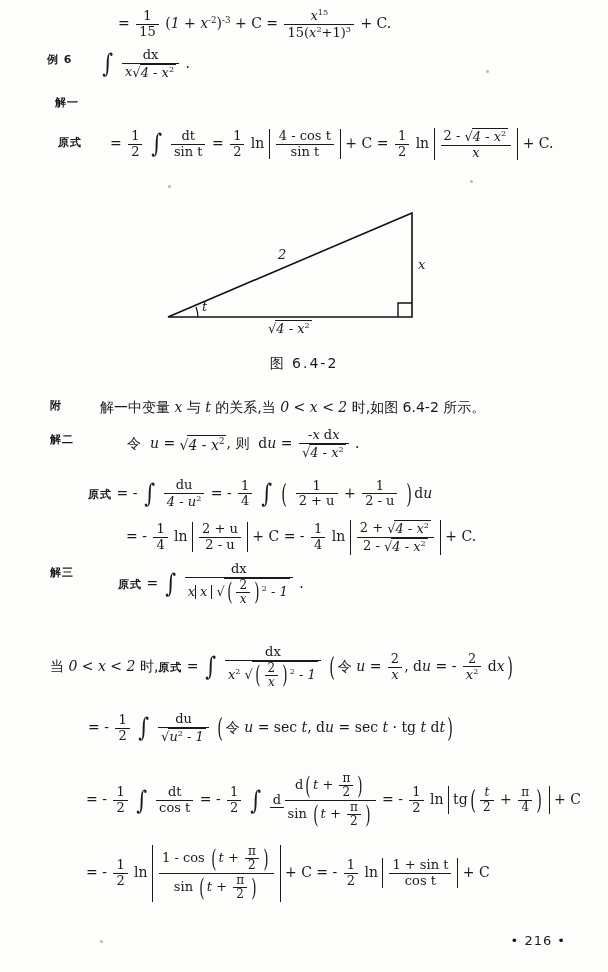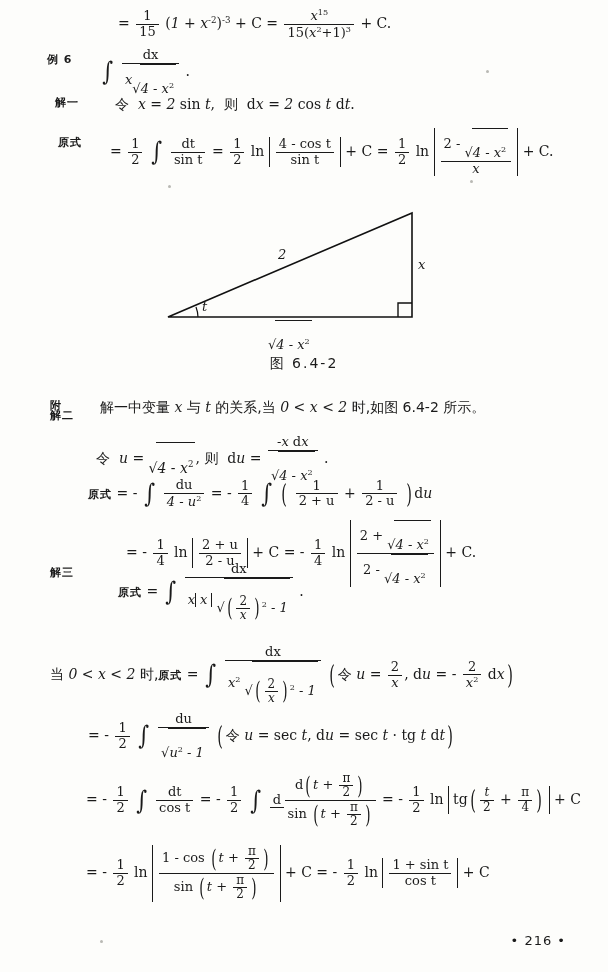--- a/index.html
+++ b/index.html
@@ -73,21 +73,21 @@
     display: inline-block;
     vertical-align: middle;
     white-space: nowrap;
   }
   .sqrt > .rad {
     font-style: normal;
     font-family: "DejaVu Serif", serif;
   }
   .sqrt > .rx {
     border-top: 1.2px solid #1a1a1a;
-    padding: 16px 2px 0 1px;
+    padding: 0 2px 0 1px;
     display: inline-block;
     margin-left: -1px;
   }
   sup.exp {
     font-size: 0.62em;
     vertical-align: super;
     font-style: normal;
   }
   .abs {
     display: inline-block;
@@ -164,24 +164,20 @@
     <span class="cn">例 6</span>
   </div>
   <div class="line math fs14" style="left:100px; top:48px;">
     <span class="bigint">∫</span>
     <span class="frac fs13"><span class="num up">dx</span><span class="den">x<span class="sqrt"><span class="rad">√</span><span class="rx">4 <span class="up">-</span> x<sup class="exp">2</sup></span></span></span></span>
     <span class="up">.</span>
   </div>
 
   <div class="line fs15" style="left:55px; top:95px;">
     <span class="cn">解一</span>
-  </div>
-  <div class="line math fs14" style="left:115px; top:96px;">
-    <span class="up">令</span>&nbsp; x <span class="up">=</span> 2 <span class="up">sin</span> t<span class="up">,</span> &nbsp;<span class="cntext">则</span>&nbsp;
-    <span class="up">d</span>x <span class="up">=</span> 2 <span class="up">cos</span> t <span class="up">d</span>t<span class="up">.</span>
   </div>
 
   <div class="line fs15" style="left:58px; top:135px;">
     <span class="cn">原式</span>
   </div>
   <div class="line math fs14" style="left:110px; top:128px;">
     <span class="up">=</span>
     <span class="frac fs13"><span class="num up">1</span><span class="den up">2</span></span>
     <span class="bigint">∫</span>
     <span class="frac fs13"><span class="num up">dt</span><span class="den up">sin t</span></span>
@@ -212,24 +208,24 @@
 
   <div class="caption" style="left:0; top:355px;">图  6.4-2</div>
 
   <div class="line fs15" style="left:50px; top:398px;">
     <span class="cn">附</span>
   </div>
   <div class="line cntext fs14" style="left:100px; top:399px;">
     解一中变量 <span class="math">x</span> 与 <span class="math">t</span> 的关系,当 <span class="math">0 &lt; x &lt; 2</span> 时,如图 6.4-2 所示。
   </div>
 
-  <div class="line fs15" style="left:50px; top:408px;">
+  <div class="line fs15" style="left:50px; top:432px;">
     <span class="cn">解二</span>
   </div>
-  <div class="line math fs14" style="left:96px; top:428px;margin-top:7px;">
+  <div class="line math fs14" style="left:127px; top:428px;">
     <span class="up">令</span>&nbsp; u <span class="up">=</span>
     <span class="sqrt"><span class="rad">√</span><span class="rx">4 <span class="up">-</span> x<sup class="exp">2</sup></span></span><span class="up">,</span>
     <span class="cntext">则</span>&nbsp; <span class="up">d</span>u <span class="up">=</span>
     <span class="frac fs13"><span class="num"><span class="up">-</span>x <span class="up">d</span>x</span><span class="den"><span class="sqrt"><span class="rad">√</span><span class="rx">4 <span class="up">-</span> x<sup class="exp">2</sup></span></span></span></span>
     <span class="up">.</span>
   </div>
 
   <div class="line math fs14" style="left:88px; top:478px;">
     <span class="cn fs15">原式</span>
     <span class="up">= -</span>

